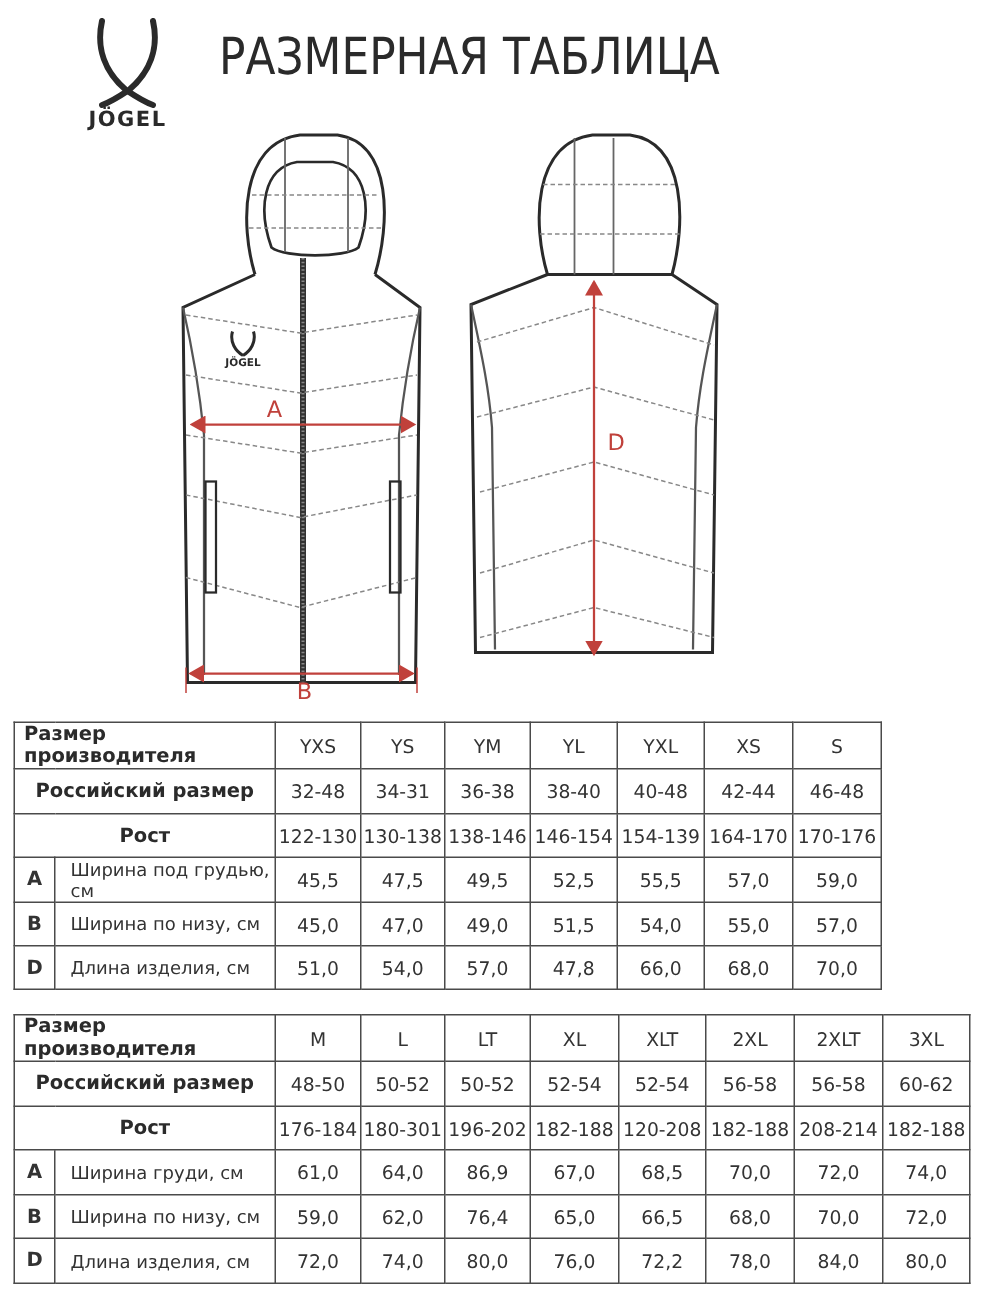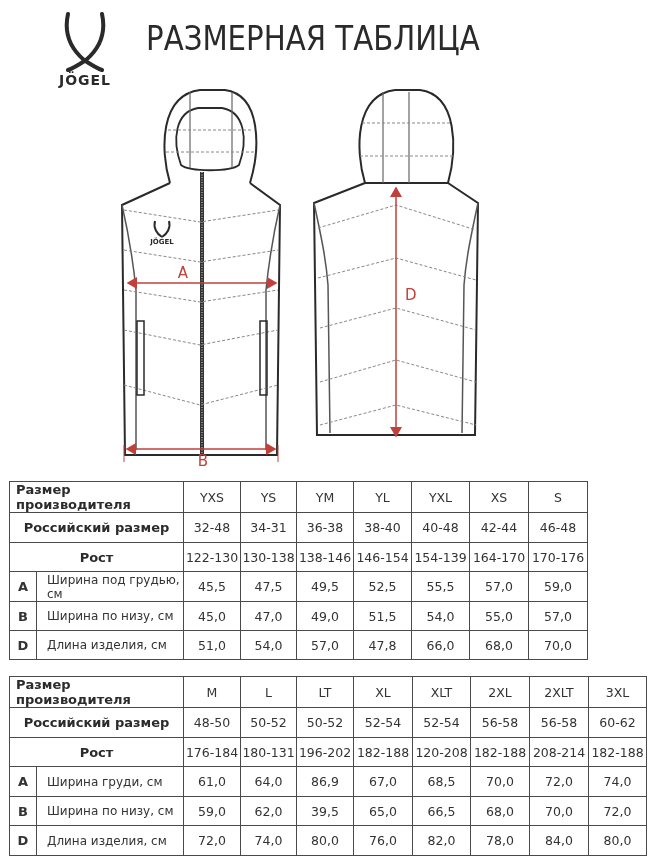--- a/index.html
+++ b/index.html
@@ -202,21 +202,21 @@
     <td>50-52</td>
     <td>52-54</td>
     <td>52-54</td>
     <td>56-58</td>
     <td>56-58</td>
     <td>60-62</td>
   </tr>
   <tr style="height:29px">
     <td colspan="2" class="lbl">Рост</td>
     <td>176-184</td>
-    <td>180-131</td>
+    <td>180-301</td>
     <td>196-202</td>
     <td>182-188</td>
     <td>120-208</td>
     <td>182-188</td>
     <td>208-214</td>
     <td>182-188</td>
   </tr>
   <tr style="height:30px">
     <td class="letter">A</td>
     <td class="desc">Ширина груди, см</td>
@@ -227,33 +227,33 @@
     <td>68,5</td>
     <td>70,0</td>
     <td>72,0</td>
     <td>74,0</td>
   </tr>
   <tr style="height:29px">
     <td class="letter">B</td>
     <td class="desc">Ширина по низу, см</td>
     <td>59,0</td>
     <td>62,0</td>
-    <td>39,5</td>
+    <td>76,4</td>
     <td>65,0</td>
     <td>66,5</td>
     <td>68,0</td>
     <td>70,0</td>
     <td>72,0</td>
   </tr>
   <tr style="height:30px">
     <td class="letter">D</td>
     <td class="desc">Длина изделия, см</td>
     <td>72,0</td>
     <td>74,0</td>
     <td>80,0</td>
     <td>76,0</td>
-    <td>82,0</td>
+    <td>72,2</td>
     <td>78,0</td>
     <td>84,0</td>
     <td>80,0</td>
   </tr>
 </tbody>
   </table>
 
 </body></html>

